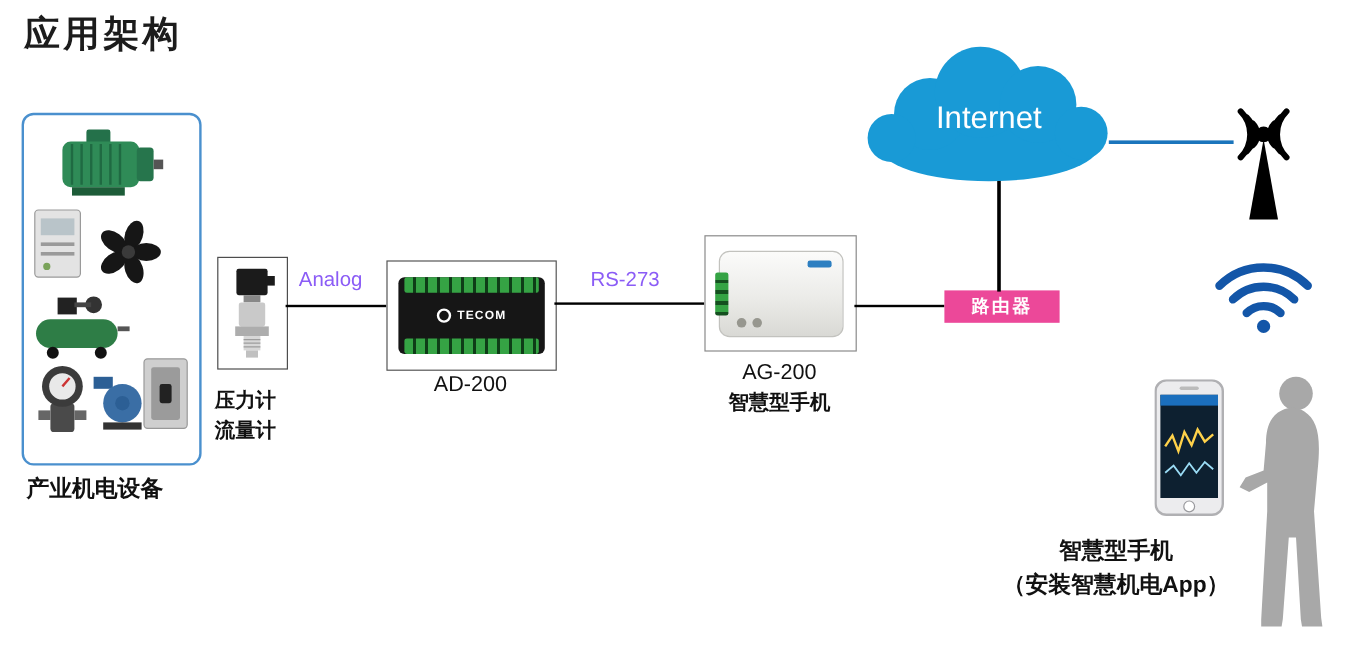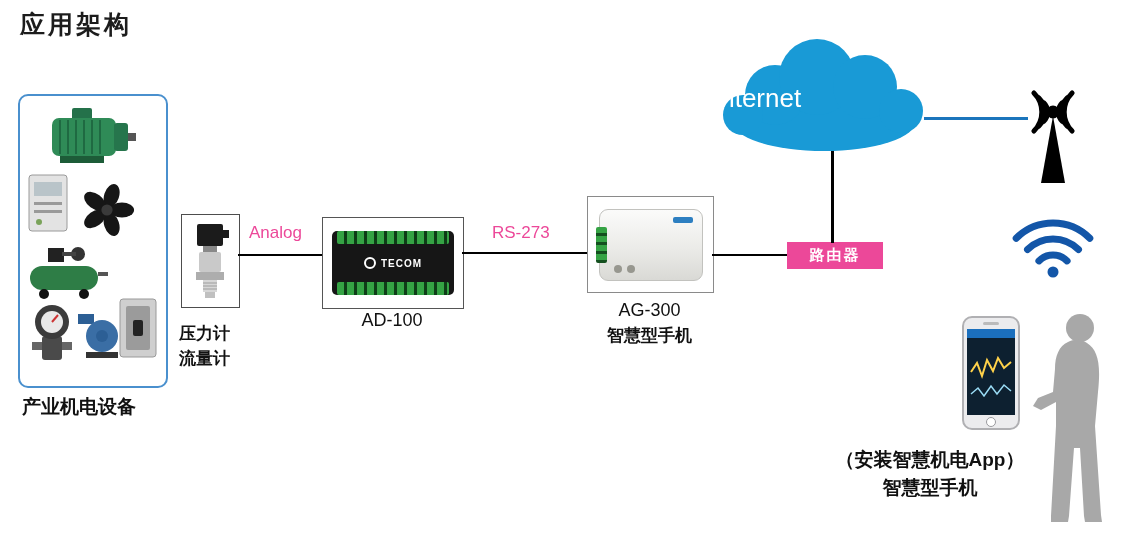--- a/index.html
+++ b/index.html
@@ -1,40 +1,40 @@
 <!DOCTYPE html>
 <html lang="zh"><head>
 <meta charset="utf-8">
 <style>
   html,body{margin:0;padding:0;background:#fff}
   .stage{position:relative;width:1138px;height:539px;background:#fff;overflow:hidden;
          font-family:"Liberation Sans",sans-serif;color:#111}
 
-  .title{position:absolute;left:20px;top:8px;font-size:25px;font-weight:600;letter-spacing:3px;color:#1c1c1c}
+  .title{position:absolute;left:20px;top:8px;font-size:30px;font-weight:600;letter-spacing:3px;color:#1c1c1c}
 
   
   .equip-box{position:absolute;left:18px;top:94px;width:146px;height:290px;border:2px solid #4a90ce;border-radius:10px;background:#fff}
   .eq{position:absolute;line-height:0}
   .eq.motor{left:28px;top:10px}
   .eq.ctrl{left:8px;top:78px}
   .eq.fan{left:58px;top:86px}
   .eq.comp{left:6px;top:146px}
   .eq.meter{left:10px;top:206px}
   .eq.pump{left:56px;top:216px}
   .eq.breaker{left:99px;top:202px}
   .cap{font-weight:700;font-size:17px;color:#111}
   .equip-cap{position:absolute;left:22px;top:394px;font-size:19px}
 
   
   .sensor-box{position:absolute;left:181px;top:214px;width:57px;height:92px;border:1px solid #4d4d4d;background:#fff;
               display:flex;align-items:center;justify-content:center;line-height:0}
   .sensor-cap{position:absolute;left:179px;top:321px;line-height:25px}
 
   
-  .lbl{position:absolute;font-size:17px;color:#ec4899}
+  .lbl{position:absolute;font-size:17px;color:#8b5cf6}
   .analog{left:249px;top:223px}
   .rs485{left:492px;top:223px}
   .hline{position:absolute;height:2px;background:#000}
   .l1{left:238px;top:254px;width:84px}
   .l2{left:462px;top:252px;width:125px}
   .l3{left:712px;top:254px;width:75px}
   .vline{position:absolute;left:831px;top:149px;width:3px;height:94px;background:#000}
   .blue-line{position:absolute;left:924px;top:117px;width:104px;height:3px;background:#1b75bc}
 
   
@@ -61,21 +61,21 @@
   .ag-logo-dot{position:absolute;right:9px;top:7px;width:20px;height:6px;background:#2d7fc1;border-radius:2px}
   .ag-ports{position:absolute;left:14px;bottom:7px;display:flex;gap:5px}
   .ag-ports span{width:8px;height:8px;border-radius:50%;background:#97978f}
 
   
   .router{position:absolute;left:787px;top:242px;width:96px;height:27px;background:#ec4899;color:#fff;
           display:flex;align-items:center;justify-content:center;font-size:15px;font-weight:700;letter-spacing:2px}
 
   
   .cloud{position:absolute;left:713px;top:33px;width:222px;height:122px}
-  .cloud-label{position:absolute;left:0;right:0;top:50px;color:#fff;font-size:26px}
+  .cloud-label{position:absolute;left:0;right:0;top:50px;text-align:center;color:#fff;font-size:26px}
 
   
   .antenna{position:absolute;left:1012px;top:86px;line-height:0}
   .wifi{position:absolute;left:1008px;top:218px;line-height:0}
   .smartphone{position:absolute;left:962px;top:316px;line-height:0}
   .person{position:absolute;left:1028px;top:312px;line-height:0}
   .phone-cap{left:790px;top:446px;width:280px;line-height:28px}
   .phone-cap .cap{font-size:19px}
 </style>
 </head>
@@ -189,38 +189,38 @@
     <div class="ad-device">
       <div class="term-strip"></div>
       <div class="ad-logo">
         <span class="logo-ring"></span>
         <span>TECOM</span>
       </div>
       <div class="term-strip"></div>
     </div>
   </div>
   <div class="caption ad-cap">
-    <div class="model">AD-100</div>
+    <div class="model">AD-200</div>
   </div>
 
   <div class="lbl rs485">RS-273</div>
   <div class="hline l2"></div>
 
   <div class="ag-box">
     <div class="ag-device">
       <div class="ag-term"></div>
       <span class="ag-logo-dot"></span>
       <div class="ag-ports">
         <span></span>
         <span></span>
       </div>
     </div>
   </div>
   <div class="caption ag-cap">
-    <div class="model">AG-300</div>
+    <div class="model">AG-200</div>
     <div class="cap">智慧型手机</div>
   </div>
 
   <div class="hline l3"></div>
 
   <div class="router">
     <span>路由器</span>
   </div>
   <div class="vline"></div>
 
@@ -284,17 +284,17 @@
         <circle cx="52" cy="16" r="14"></circle>
         <path d="M40 30 C31 34 27 44 27 57 L25 80 L10 86 L5 94 L13 98 L28 90
                  L28 114 L23 204 L23 210 L40 210 L41 204 L46 136 L52 136 L56 204
                  L57 210 L74 210 L73 203 L67 114 L70 80 C73 52 70 38 59 31
                  C53 27 46 27 40 30 Z"></path>
       </g>
     </svg>
   </div>
 
   <div class="caption cap phone-cap">
+    <div class="cap">智慧型手机</div>
     <div class="cap">（安装智慧机电App）</div>
-    <div class="cap">智慧型手机</div>
   </div>
 
 </div>
 
 </body></html>

